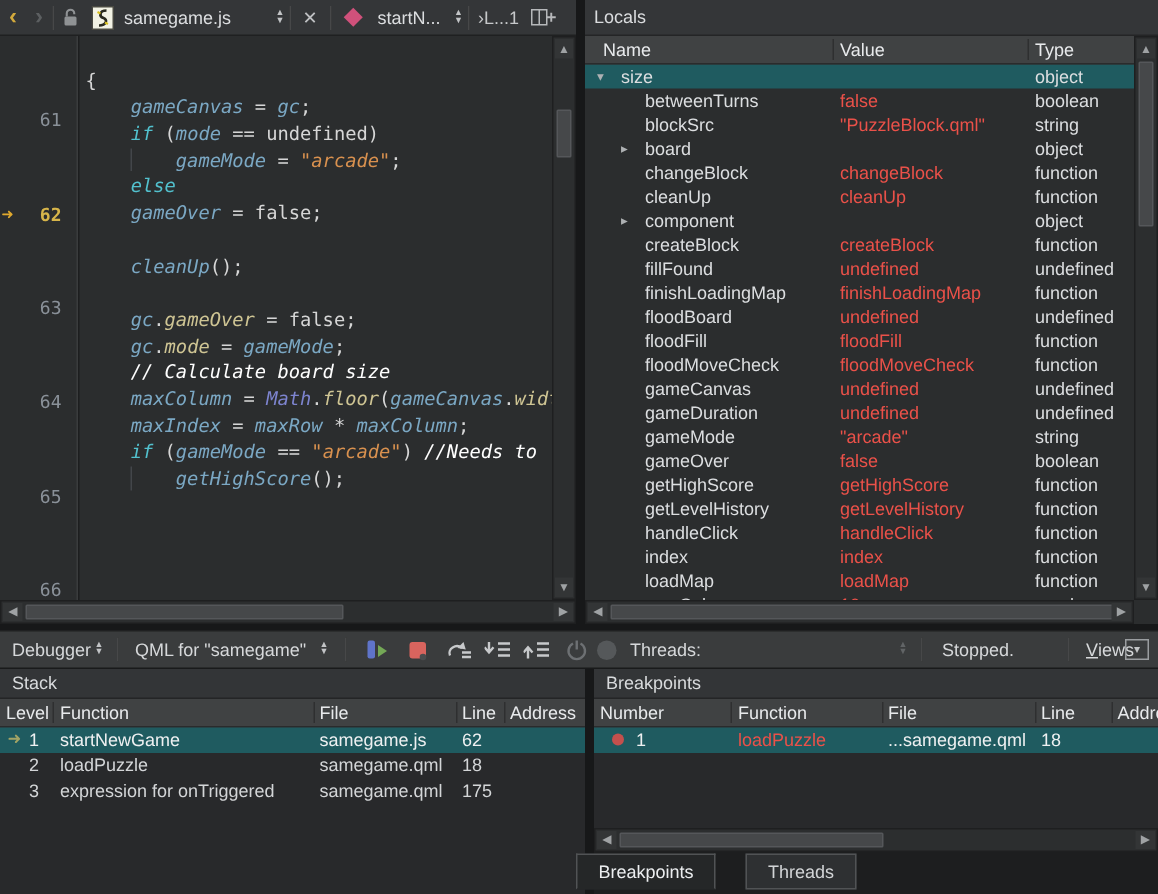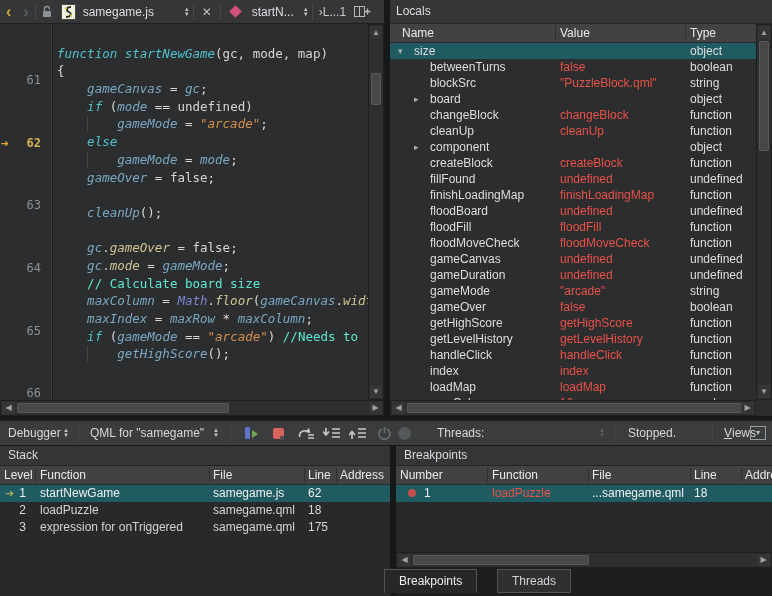--- a/index.html
+++ b/index.html
@@ -43,21 +43,21 @@
   #code { position:absolute; left:53px; top:24px; width:315px; height:376px; background:#2b2d2e;
           overflow:hidden; padding-top:3px; font-family:"DejaVu Sans Mono",monospace; font-size:12.5px; }
   .code-line { height:17.7px; line-height:17.7px; white-space:pre; position:relative; padding-left:4px; }
   .iguide { position:absolute; left:34px; top:1px; bottom:1px; width:1px; background:#43464a; }
   .tk-pl  { color:#d6d6d6; }
   .tk-kw  { color:#52c1ce; font-style:italic; }
   .tk-fn  { color:#52c1ce; font-style:italic; }
   .tk-var { color:#7ba8c4; font-style:italic; }
   .tk-prop{ color:#cfc594; font-style:italic; }
   .tk-str { color:#d9914f; font-style:italic; }
-  .tk-com { color:#5eead4; }
+  .tk-com { color:#ffffff; font-style:italic; }
   .tk-bi  { color:#7d84cf; font-style:italic; }
   
   .split-v1 { position:absolute; left:384px; top:0; width:6px; height:416px; background:#171819; }
   .gap-h   { position:absolute; left:0; top:416px; width:772px; height:4px; background:#171819; }
   .split-v2 { position:absolute; left:390px; top:446px; width:6px; height:150px; background:#171819; }
   
   #locals { position:absolute; left:390px; top:0; width:382px; height:416px; background:#2b2d2e; }
   #locals-rows { position:absolute; left:0; top:43px; width:366px; height:357px; overflow:hidden; }
   .lrow { position:relative; height:16px; line-height:16px; }
   .lrow.sel { background:#1f5b60; }
@@ -196,27 +196,25 @@
       </div>
       <div class="gut-line">
         <span class="lnum">80</span>
       </div>
       <div class="gut-line">
         <span class="lnum">81</span>
       </div>
     </div>
   <div id="code">
       <div class="code-line"></div>
-      <div class="code-line"><span class="tk-kw">function </span><span class="tk-fn">startNewGame</span><span class="tk-pl">(gc, mode, map)</span></div>
       <div class="code-line"><span class="tk-pl">{</span></div>
       <div class="code-line"><span class="tk-pl">    </span><span class="tk-var">gameCanvas</span><span class="tk-pl"> = </span><span class="tk-var">gc</span><span class="tk-pl">;</span></div>
       <div class="code-line"><span class="tk-pl">    </span><span class="tk-kw">if</span><span class="tk-pl"> (</span><span class="tk-var">mode</span><span class="tk-pl"> == undefined)</span></div>
       <div class="code-line"><i class="iguide"></i><span class="tk-pl">        </span><span class="tk-var">gameMode</span><span class="tk-pl"> = </span><span class="tk-str">"arcade"</span><span class="tk-pl">;</span></div>
       <div class="code-line"><span class="tk-pl">    </span><span class="tk-kw">else</span></div>
-      <div class="code-line"><i class="iguide"></i><span class="tk-pl">        </span><span class="tk-var">gameMode</span><span class="tk-pl"> = </span><span class="tk-var">mode</span><span class="tk-pl">;</span></div>
       <div class="code-line"><span class="tk-pl">    </span><span class="tk-var">gameOver</span><span class="tk-pl"> = false;</span></div>
       <div class="code-line"></div>
       <div class="code-line"><span class="tk-pl">    </span><span class="tk-var">cleanUp</span><span class="tk-pl">();</span></div>
       <div class="code-line"></div>
       <div class="code-line"><span class="tk-pl">    </span><span class="tk-var">gc</span><span class="tk-pl">.</span><span class="tk-prop">gameOver</span><span class="tk-pl"> = false;</span></div>
       <div class="code-line"><span class="tk-pl">    </span><span class="tk-var">gc</span><span class="tk-pl">.</span><span class="tk-prop">mode</span><span class="tk-pl"> = </span><span class="tk-var">gameMode</span><span class="tk-pl">;</span></div>
       <div class="code-line"><span class="tk-pl">    </span><span class="tk-com">// Calculate board size</span></div>
       <div class="code-line"><span class="tk-pl">    </span><span class="tk-var">maxColumn</span><span class="tk-pl"> = </span><span class="tk-bi">Math</span><span class="tk-pl">.</span><span class="tk-prop">floor</span><span class="tk-pl">(</span><span class="tk-var">gameCanvas</span><span class="tk-pl">.</span><span class="tk-prop">width</span></div>
       <div class="code-line"><span class="tk-pl">    </span><span class="tk-var">maxIndex</span><span class="tk-pl"> = </span><span class="tk-var">maxRow</span><span class="tk-pl"> * </span><span class="tk-var">maxColumn</span><span class="tk-pl">;</span></div>
       <div class="code-line"><span class="tk-pl">    </span><span class="tk-kw">if</span><span class="tk-pl"> (</span><span class="tk-var">gameMode</span><span class="tk-pl"> == </span><span class="tk-str">"arcade"</span><span class="tk-pl">) </span><span class="tk-com">//Needs to</span></div>
@@ -434,21 +432,21 @@
     <span style="left:374px;" class="dico">
       <svg width="15" height="15" viewBox="0 0 15 15">
           <path d="M5 3 a5.5 5.5 0 1 0 5 0 M7.5 1 v6" fill="none" stroke="#6d7073" stroke-width="1.6"></path>
         </svg>
     </span>
     <span style="left:394px;" class="dico">
       <svg width="15" height="15" viewBox="0 0 15 15">
           <circle cx="7.5" cy="7.5" r="6.5" fill="#55585a"></circle>
         </svg>
     </span>
-    <span style="left:437px;text-align:center;" class="dtb-label">Threads:</span>
+    <span style="left:420px;text-align:center;" class="dtb-label">Threads:</span>
     <span style="left:596px;" class="updown dis">
         <span>▲</span>
         <span>▼</span>
       </span>
     <span style="left:614px;">
         <span class="vsep"></span>
       </span>
     <span style="left:628px;" class="dtb-label">Stopped.</span>
     <span style="left:712px;">
         <span class="vsep"></span>

